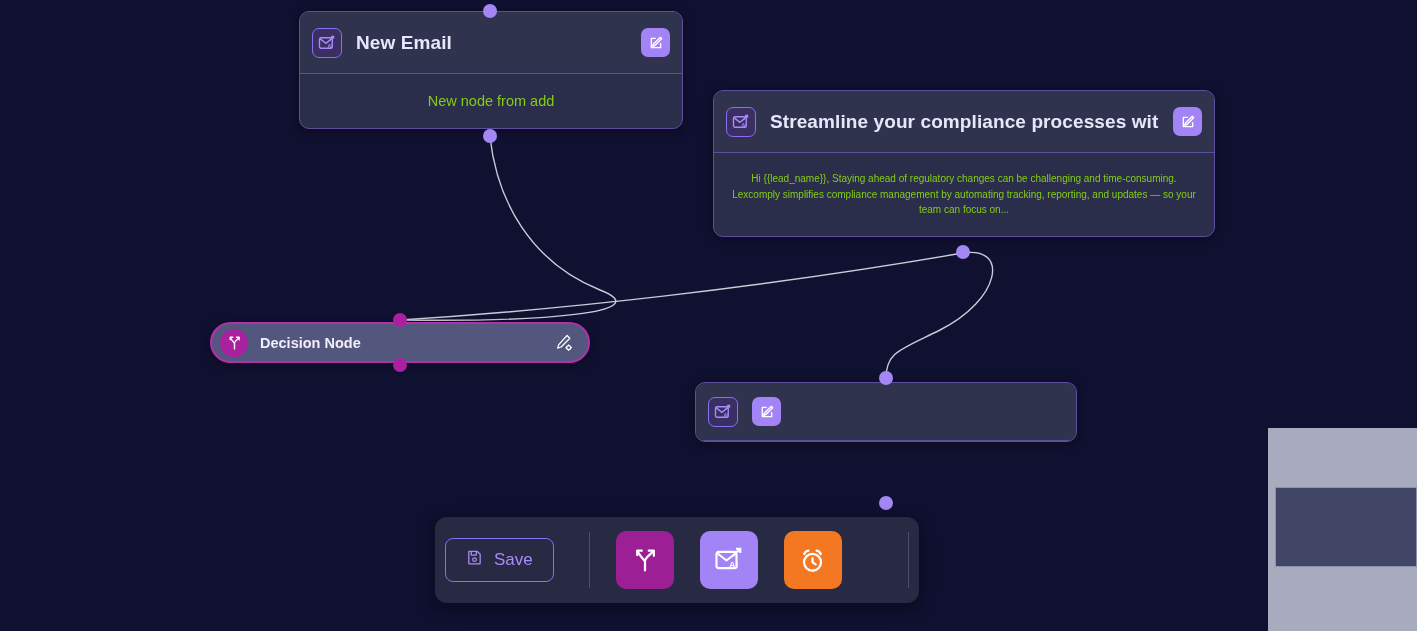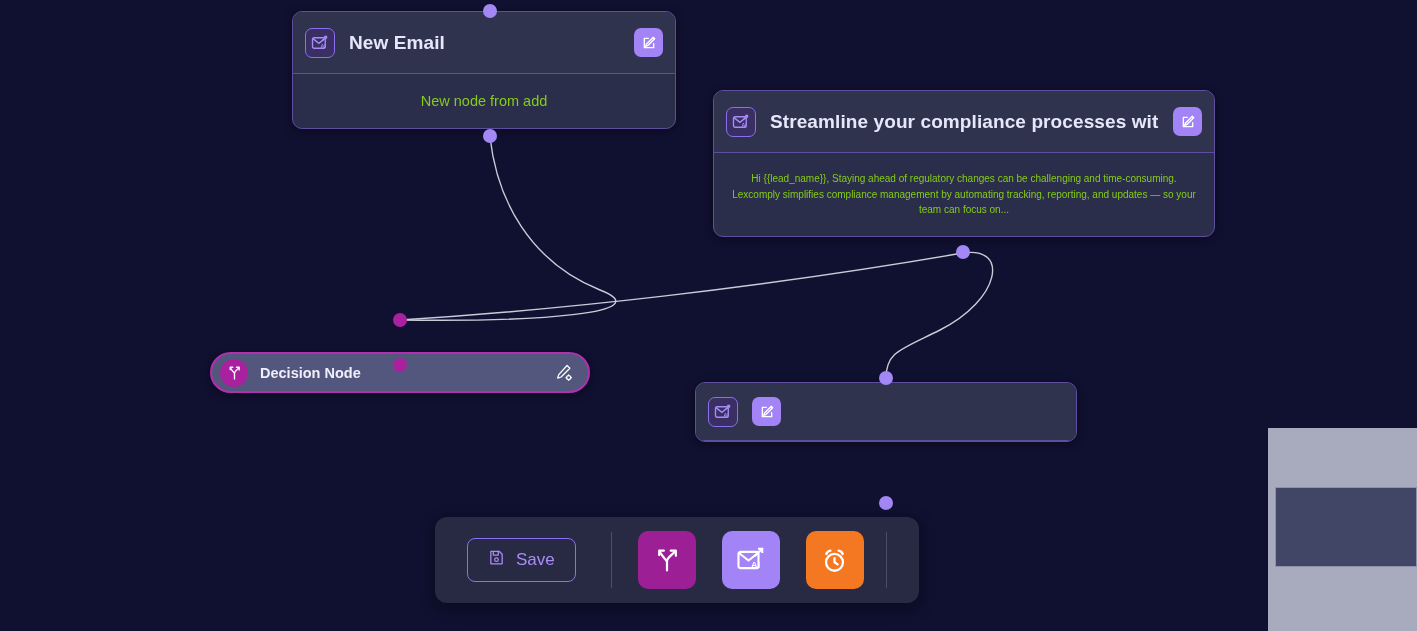--- a/index.html
+++ b/index.html
@@ -115,21 +115,21 @@
   .dec-edit { width: 22px; height: 22px; display:flex; align-items:center; justify-content:center; cursor:pointer; }
 
   
   #toolbar {
     position: absolute;
     left: 435px; top: 517px;
     width: 484px; height: 86px;
     background: #272a42;
     border-radius: 12px;
     display: flex; align-items: center;
-    padding: 0 32px;
+    padding: 0 10px;
     gap: 0;
     z-index: 20;
     box-shadow: 0 4px 16px rgba(0,0,0,.4);
   }
   .save-btn {
     display: flex; align-items: center; gap: 11px;
     height: 44px; padding: 0 20px;
     border: 1px solid #8a6ff0;
     border-radius: 8px;
     background: transparent;
@@ -168,21 +168,21 @@
 </head>
 <body>
 
 <div id="canvas">
 
   <svg class="edges" width="1417" height="631">
     <path d="M 490 137 C 497 200 530 262 600 290 C 660 313 540 322 400 320" fill="none" stroke="#c9ccd8" stroke-width="1.4"></path>
     <path d="M 400 320 C 560 310 760 288 963 253 C 1010 246 1000 300 940 330 C 900 350 886 352 886 378" fill="none" stroke="#c9ccd8" stroke-width="1.4"></path>
   </svg>
 
-  <div class="node" id="node-new-email" style="left:292px; top:11px; width:384px;">
+  <div class="node" id="node-new-email" style="left:299px; top:11px; width:384px;">
     <div class="node-head">
       <span class="ic-box">
         <svg width="18" height="18" viewBox="0 0 24 24" fill="none" stroke="#a98cf8" stroke-width="1.8">
           <rect x="2" y="5" width="17" height="14" rx="2"></rect>
           <path d="M2.6 6.2 L10.5 12.4 L18.4 6.2"></path>
           <path d="M15.5 8.5 L20.5 3.5 M17.6 3.3 L20.7 3.3 L20.7 6.4"></path>
           <text x="12.5" y="18.2" font-size="7" font-family="Liberation Sans, sans-serif" fill="#a98cf8" stroke="none" font-weight="bold">AI</text>
         </svg>
       </span>
       <span class="node-title">New Email</span>
@@ -213,21 +213,21 @@
         <svg width="16" height="16" viewBox="0 0 24 24" fill="none" stroke="#ffffff" stroke-width="2" stroke-linecap="round" stroke-linejoin="round">
           <path d="M18.5 3.5 L20.5 5.5 L10 16 L7 17 L8 14 Z"></path>
           <path d="M5 5 L11 5 M5 5 L5 19 L19 19 L19 13"></path>
         </svg>
       </span>
     </div>
     <div class="node-body" style="padding:18px; font-size:10px; line-height:1.55;">Hi {{lead_name}}, Staying ahead of regulatory changes can be challenging and time-consuming. Lexcomply simplifies compliance management by automating tracking, reporting, and updates — so your team can focus on...</div>
   </div>
   <div class="handle" style="left:956px; top:245px;"></div>
 
-  <div id="node-decision" style="left:210px; top:322px; width:380px;margin-top:30px;">
+  <div id="node-decision" style="left:210px; top:322px; width:380px;">
     <span class="dec-ic">
       <svg width="17" height="17" viewBox="0 0 24 24" fill="none" stroke="#ffffff" stroke-width="1.9" stroke-linecap="round" stroke-linejoin="round">
         <path d="M12 21 L12 13 C12 10 15 9 18 5.5"></path>
         <path d="M11.5 12.5 C10 10.5 8.5 9.5 6.5 5.8"></path>
         <path d="M14.8 4.6 L18.6 4.6 L18.6 8.4"></path>
         <path d="M9.6 4.6 L6.0 4.6 L6.0 8.0"></path>
       </svg>
     </span>
     <span class="dec-title">Decision Node</span>
     <span class="dec-edit">

